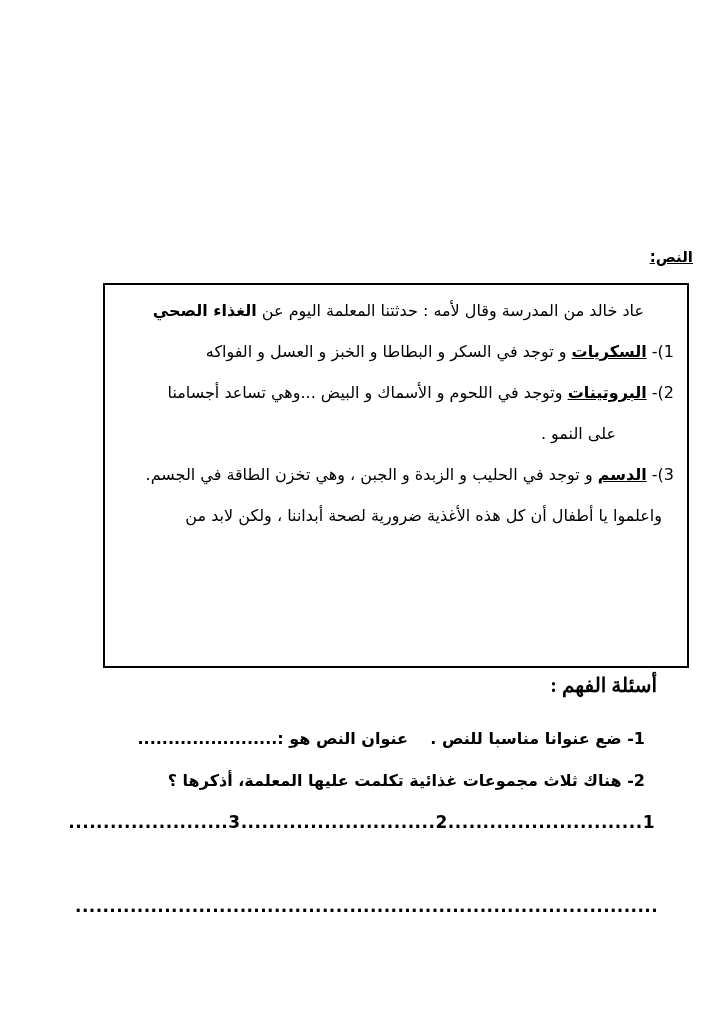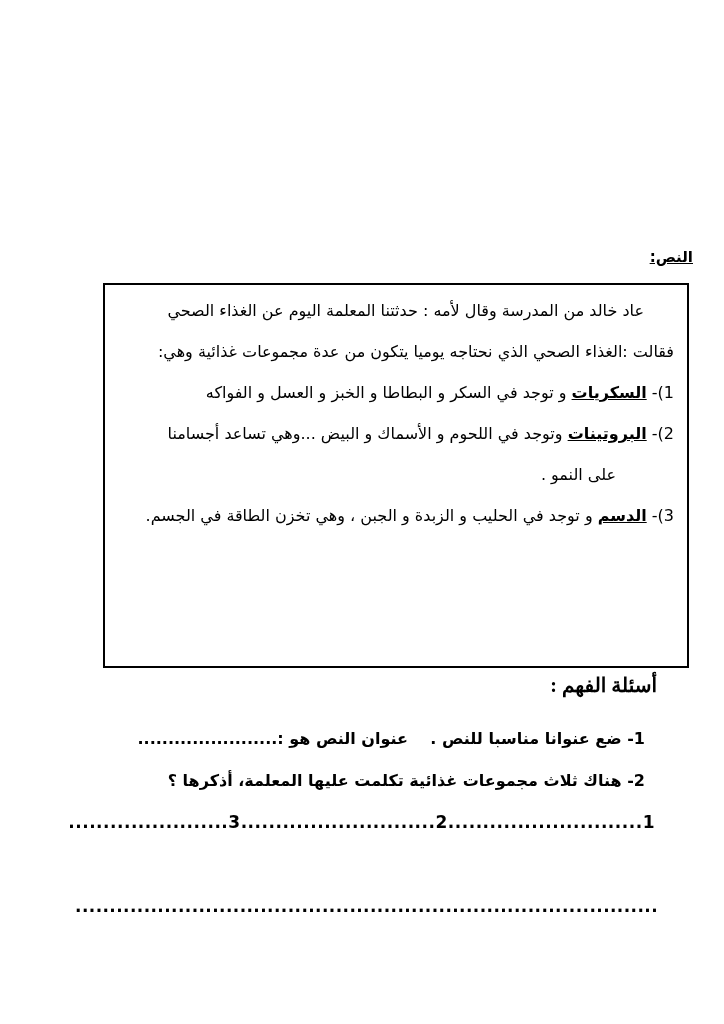--- a/index.html
+++ b/index.html
@@ -40,21 +40,21 @@
   }
   .text-box .bl { line-height: 41px; white-space: normal; }
   .indent-first { text-indent: 30px; }
   .cont-1 { padding-right: 84px; }
   .cont-2 { padding-right: 58px; }
   .closing-1 { padding-right: 12px; }
   .term {
     font-weight: bold;
     text-decoration: underline;
   }
-  .bold { font-weight: normal; }
+  .bold { font-weight: bold; }
   .q-heading {
     position: absolute;
     top: 673px;
     right: 67px;
     font-size: 20px;
     font-weight: bold;
     font-family: Liberation Serif, serif;
   }
   .q-line {
     position: absolute;
@@ -94,31 +94,31 @@
 </head>
 <body>
 
 <div class="page">
 
   <div class="doc-label">النص:</div>
 
   <div class="text-box">
     <div class="bl indent-first"><span>عاد خالد من المدرسة وقال لأمه : حدثتنا المعلمة اليوم عن </span><span class="bold">الغذاء الصحي</span></div>
 
-    <div class="bl">فقالت :الغذاء الصحي الذي نحتاجه يوميا يتكون من عدة مجموعات غذائية وهي:</div>
 
     <div class="bl"><span>1)- </span><span class="term">السكريات</span><span> و توجد في السكر و البطاطا و الخبز و العسل و الفواكه</span></div>
 
 
     <div class="bl"><span>2)- </span><span class="term">البروتينات</span><span> وتوجد في اللحوم و الأسماك و البيض ...وهي تساعد أجسامنا</span></div>
 
     <div class="bl cont-2">على النمو .</div>
 
     <div class="bl"><span>3)- </span><span class="term">الدسم</span><span> و توجد في الحليب و الزبدة و الجبن ، وهي تخزن الطاقة في الجسم.</span></div>
 
+    <div class="bl closing-1">واعلموا يا أطفال أن كل هذه الأغذية ضرورية لصحة أبداننا ، ولكن لابد من</div>
 
   </div>
 
   <div class="q-heading">أسئلة الفهم :</div>
 
   <div class="q-line q1">1- ضع عنوانا مناسبا للنص .    عنوان النص هو :.......................</div>
 
   <div class="q-line q2">2- هناك ثلاث مجموعات غذائية تكلمت عليها المعلمة، أذكرها ؟</div>
 
   <div class="answers-line">1............................2............................3.........................</div>

